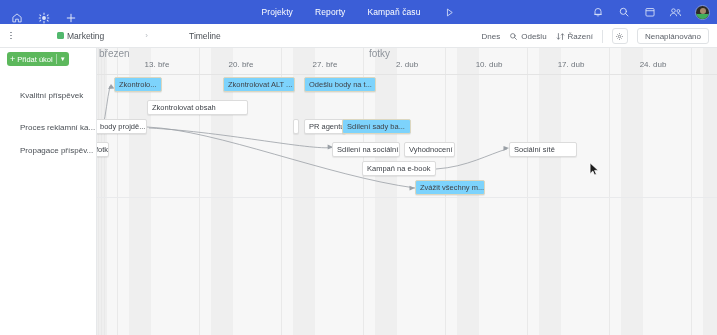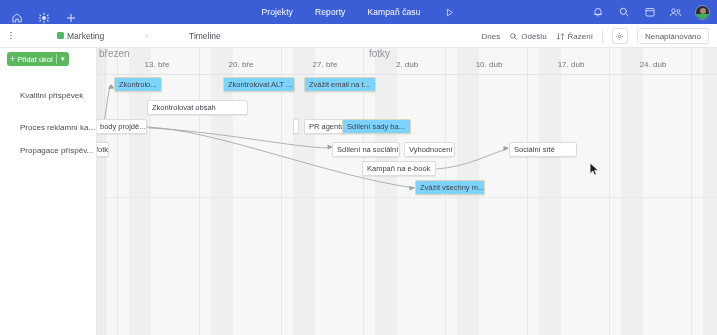--- a/index.html
+++ b/index.html
@@ -325,21 +325,21 @@
         <path d="M14 36 l3.4 4.4 l-6.3 .6 z"></path>
         <path d="M318 140 l-5.6 -2.3 l.2 4.8 z"></path>
         <path d="M236 99 l-5.4 -2.4 l.1 4.8 z"></path>
         <path d="M412 100 l-5.5 -2.1 l-.1 4.8 z"></path>
       </g>
     </svg>
 
     <div class="task cream" style="left:17px;top:29px;width:48px">Zkontrolo...</div>
     <div class="task plain" style="left:50px;top:52px;width:101px">Zkontrolovat obsah</div>
     <div class="task cream" style="left:126px;top:29px;width:72px">Zkontrolovat ALT ...</div>
-    <div class="task cream" style="left:207px;top:29px;width:72px">Zvážit email na t...</div>
+    <div class="task cream" style="left:207px;top:29px;width:72px">Odešlu body na t...</div>
 
     <div class="task plain" style="left:-2px;top:71px;width:52px">body projdě...</div>
     <div class="task plain narrow" style="left:196px;top:71px;width:6px"></div>
     <div class="task plain" style="left:207px;top:71px;width:42px">PR agentu.</div>
     <div class="task cream" style="left:245px;top:71px;width:69px">Sdílení sady ba...</div>
 
     <div class="task plain" style="left:-6px;top:94px;width:18px">fotky</div>
     <div class="task plain" style="left:235px;top:94px;width:68px">Sdílení na sociální...</div>
     <div class="task plain" style="left:307px;top:94px;width:51px">Vyhodnocení</div>
     <div class="task plain" style="left:412px;top:94px;width:68px">Sociální sítě</div>

